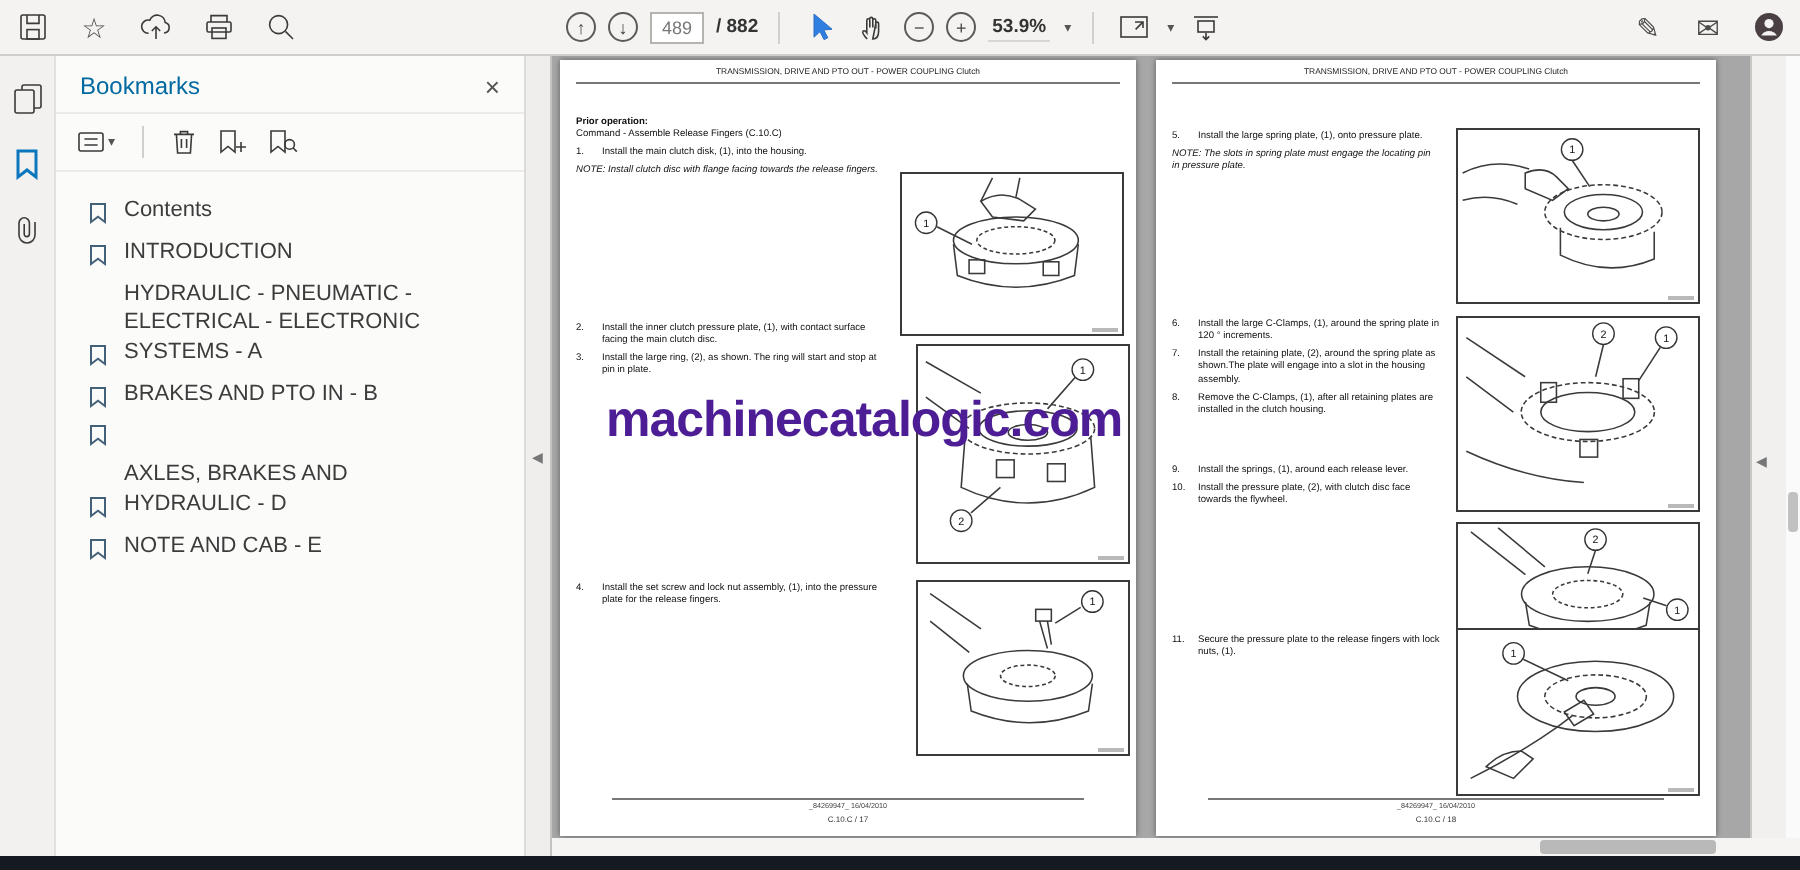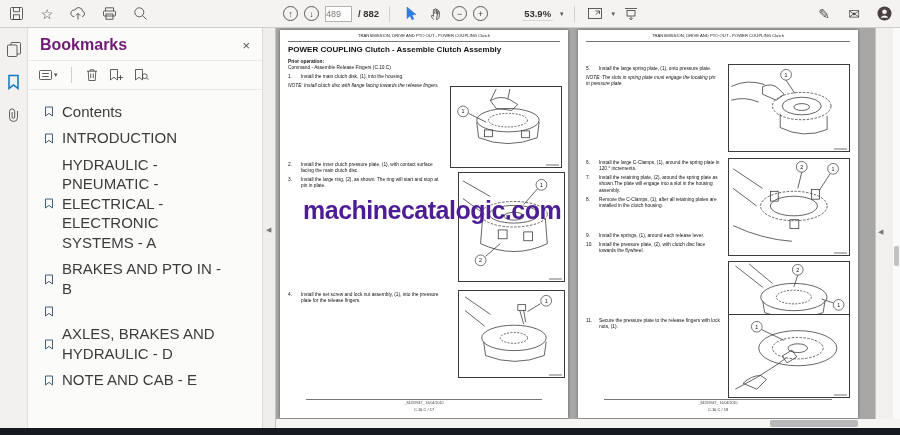--- a/index.html
+++ b/index.html
@@ -10,39 +10,39 @@
   
   .toolbar { position:absolute; left:0; top:0; width:900px; height:28px; background:#f4f3f1; border-bottom:1px solid #cfcdca; }
   .tbg { position:absolute; top:0; height:27px; display:flex; align-items:center; }
   .tbg-left { left:6px; gap:11px; }
   .tbg-center { left:283px; gap:6px; }
   .tbg-right { right:6px; gap:10px; }
   .icon-btn { display:flex; align-items:center; justify-content:center; width:20px; height:22px; color:#4a4a4a; cursor:default; }
   .icon-btn svg { display:block; }
   .glyph { font-size:14px; color:#4a4a4a; line-height:1; }
   .circle-btn { width:15px; height:15px; border:1px solid #5a5a5a; border-radius:50%; font-size:9px; display:flex; align-items:center; justify-content:center; color:#444; }
-  .page-input { width:27px; height:16px; border:1px solid #b5b3b0; background:#fff; font-size:9px; color:#777; font-family:"Liberation Sans",sans-serif; }
+  .page-input { width:27px; height:16px; border:1px solid #b5b3b0; background:#fff; font-size:9px; text-align:center; color:#777; font-family:"Liberation Sans",sans-serif; }
   .tb-label { font-size:9.5px; color:#333;font-weight:bold; }
-  .zoom-label { border-bottom:1px solid #d8d6d4; padding:1px 2px;margin-left:28px; }
+  .zoom-label { border-bottom:1px solid #d8d6d4; padding:1px 2px; }
   .tb-sep { width:1px; height:16px; background:#d2d0ce; margin:0 4px; }
   .caret { font-size:7px; color:#555; margin-left:1px; }
 
   
   .nav-rail { position:absolute; left:0; top:28px; width:28px; height:400px; background:#f2f1ef; border-right:1px solid #e2e0de; display:flex; flex-direction:column; align-items:center; padding-top:12px; gap:15px; }
   .rail-btn { width:18px; height:18px; display:flex; align-items:center; justify-content:center; color:#4f4f4f; }
 
   
   .bm-panel { position:absolute; left:28px; top:28px; width:234px; height:400px; background:#fbfbfa; }
   .bm-head { display:flex; justify-content:space-between; align-items:center; padding:8px 12px 6px 12px; border-bottom:1px solid #eceae8; }
-  .bm-title { font-size:16px; color:#701a75;font-weight:bold; }
+  .bm-title { font-size:12px; color:#0369a1; }
   .bm-close { font-size:13px; color:#555; line-height:1; }
   .bm-tools { display:flex; align-items:center; gap:9px; padding:6px 10px; border-bottom:1px solid #eceae8; color:#555; }
   .bm-tool { display:flex; align-items:center; color:#555; }
   .bm-list { padding:8px 4px 0 16px; }
-  .bm-item { display:flex; gap:8px; align-items:center; padding:3.5px 0; font-size:15px; color:#3c3c3c; line-height:1.3; cursor:default; }
+  .bm-item { display:flex; gap:8px; align-items:flex-end; padding:3.5px 0; font-size:11px; color:#3c3c3c; line-height:1.3; cursor:default; }
   .bm-item svg { flex:none; margin-top:1px; }
   .bm-lbl { max-width:172px; }
 
   
   .splitter { position:absolute; left:262px; top:28px; width:14px; height:400px; background:#efeeec; border-left:1px solid #dddbd8; border-right:1px solid #c5c3c0; }
   .collapse { position:absolute; font-size:7px; color:#777; line-height:1; }
 
   
   .doc-area { position:absolute; left:276px; top:28px; width:599px; height:391px; background:#a7a7a7; overflow:hidden; }
   .page { position:absolute; top:2px; height:388px; background:#fff; box-shadow:0 0 3px rgba(0,0,0,0.45); }
@@ -285,21 +285,20 @@
 
   <div class="splitter">
     <span class="collapse" style="left:3px; top:198px;">◀</span>
   </div>
 
   <div class="doc-area">
 
     <div class="page page-left">
       <div class="ph">TRANSMISSION, DRIVE AND PTO OUT - POWER COUPLING Clutch</div>
       <div class="prule"></div>
-      <div class="ptitle">POWER COUPLING Clutch - Assemble Clutch Assembly</div>
 
       <div class="abs tiny" style="left:8px; top:29px; font-weight:bold;">Prior operation:</div>
       <div class="abs tiny" style="left:8px; top:34.5px;">Command - Assemble Release Fingers (C.10.C)</div>
 
       <div class="abs tiny step" style="left:8px; top:44px; width:152px;">
         <span class="num">1.</span>
         <span>Install the main clutch disk, (1), into the housing.</span>
       </div>
       <div class="abs tiny note" style="left:8px; top:53px; width:152px;">NOTE: Install clutch disc with flange facing towards the release fingers.</div>
 

